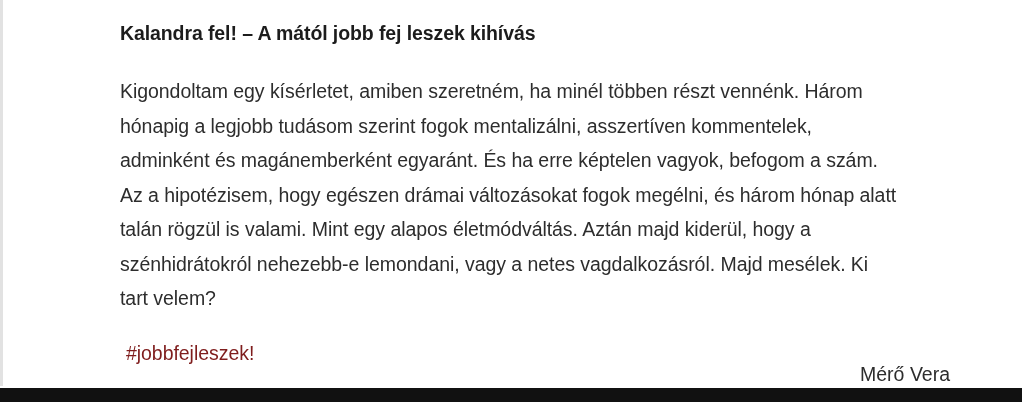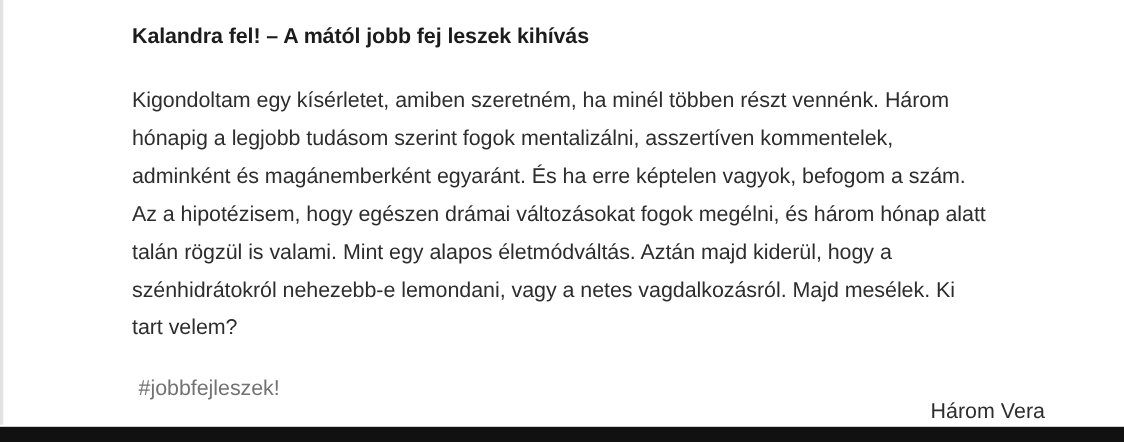--- a/index.html
+++ b/index.html
@@ -60,21 +60,21 @@
   .body-par {
     font-size: 19.5px;
     color: #2d2d2d;
     line-height: 34.5px;
     margin: 0 12px 20px 0;
     letter-spacing: -0.05px;
     max-width: 790px;
   }
   .hashtag-par {
     font-size: 19.5px;
-    color: #737373;
+    color: #7f1d1d;
     line-height: 34px;
     margin: 0 0 0 6px;
     letter-spacing: -0.05px;
   }
   .signature {
     position: absolute;
     right: 72px;
     top: 360px;
     font-size: 19.5px;
     color: #2d2d2d;
@@ -105,17 +105,17 @@
   <div class="left-rule"></div>
 
   <div class="top-clipped">                                          </div>
 
   <div class="content">
     <h2 class="heading">Kalandra fel! – A mától jobb fej leszek kihívás</h2>
     <p class="body-par">Kigondoltam egy kísérletet, amiben szeretném, ha minél többen részt vennénk. Három hónapig a legjobb tudásom szerint fogok mentalizálni, asszertíven kommentelek, adminként és magánemberként egyaránt. És ha erre képtelen vagyok, befogom a szám. Az a hipotézisem, hogy egészen drámai változásokat fogok megélni, és három hónap alatt talán rögzül is valami. Mint egy alapos életmódváltás. Aztán majd kiderül, hogy a szénhidrátokról nehezebb-e lemondani, vagy a netes vagdalkozásról. Majd mesélek. Ki tart velem?</p>
     <p class="hashtag-par">#jobbfejleszek!</p>
   </div>
 
-  <div class="signature">Három Vera</div>
+  <div class="signature">Mérő Vera</div>
 
   <div class="right-edge"></div>
   <div class="bottom-bar"></div>
 </div>
 
 </body></html>

